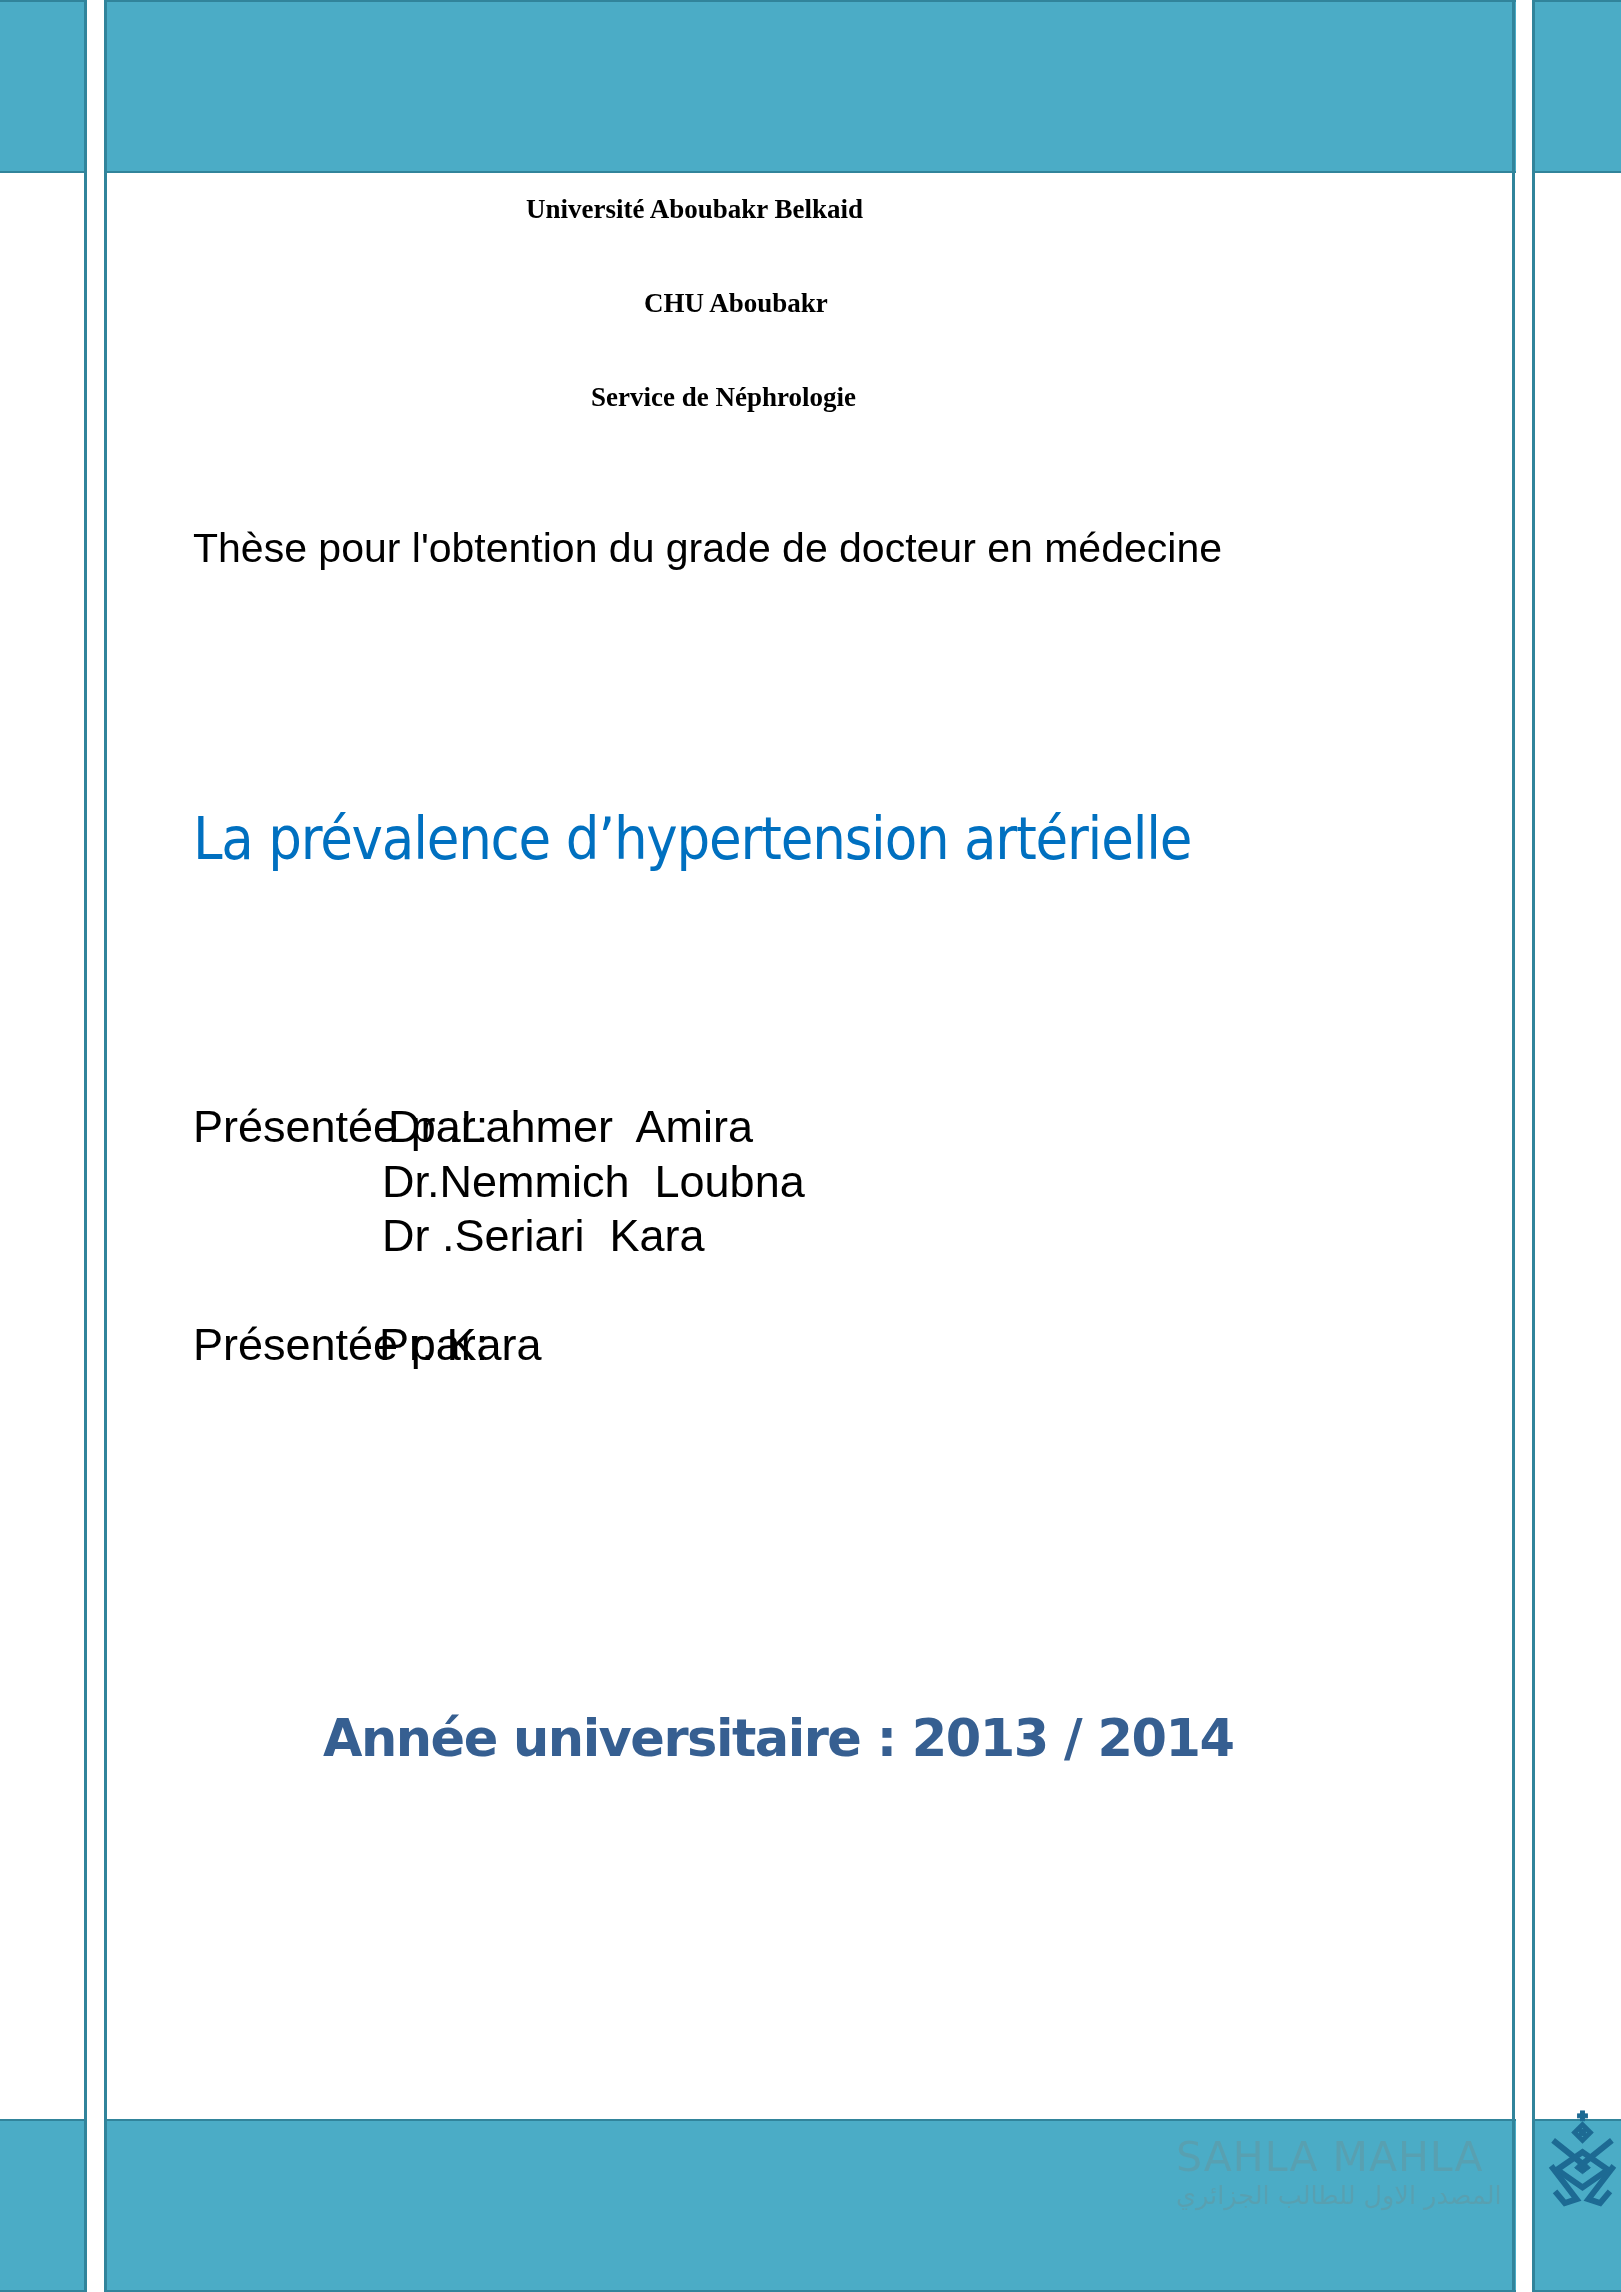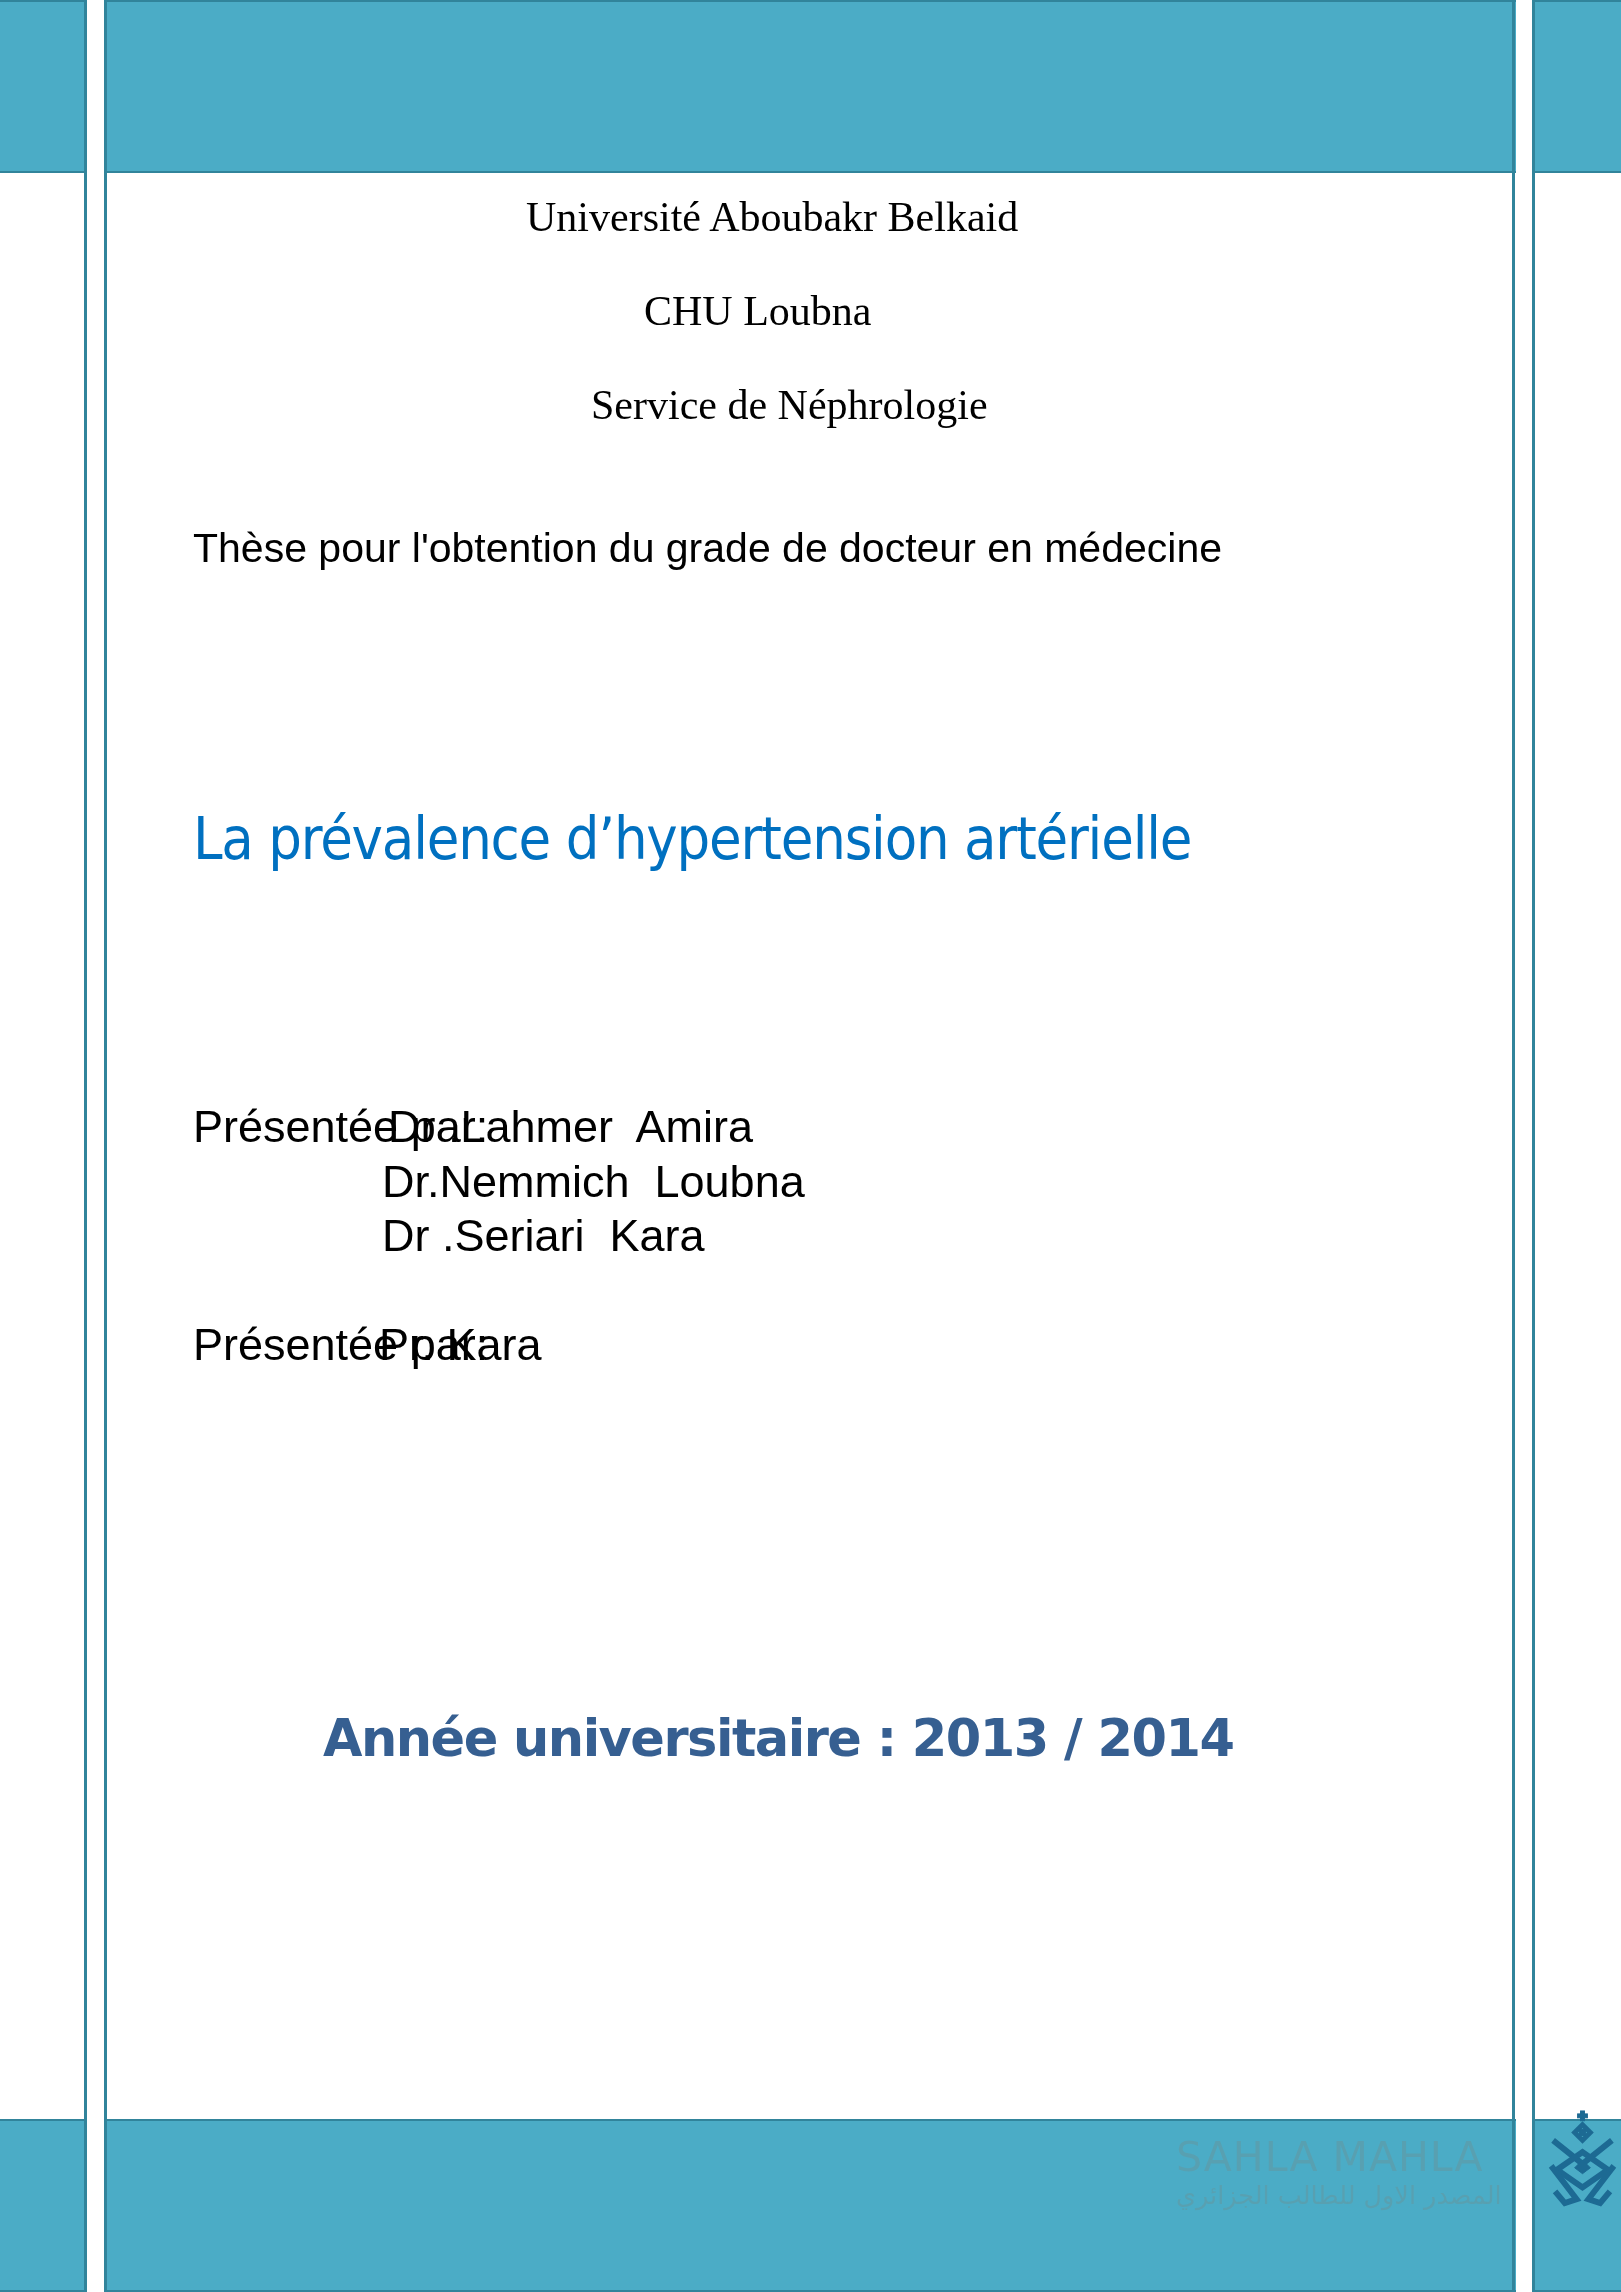--- a/index.html
+++ b/index.html
@@ -8,22 +8,22 @@
     background: #ffffff;
     font-family: "Liberation Sans", sans-serif;
   }
   .band {
     position: absolute; background: #4bacc6;
     border-top: 2.9px solid #31849b; border-bottom: 2.9px solid #31849b;
     box-sizing: border-box;
   }
   .vline { position: absolute; top: 0; width: 2.9px; height: 2293px; background: #31849b; }
   .serif-head {
-    position: absolute; font-family: "Liberation Serif", serif; font-weight: normal;
-    font-size: 42px; color: #000; white-space: nowrap; line-height: 1;
+    position: absolute; font-family: "Liberation Serif", serif; font-weight: bold;
+    font-size: 27px; color: #000; white-space: nowrap; line-height: 1;
   }
   .sans { position: absolute; color: #000; white-space: nowrap; line-height: 1; }
   .title {
     position: absolute; left: 193px; top: 792px; color: #0070c0;
     font-family: "DejaVu Sans", sans-serif; font-size: 59px; line-height: 93px;
     letter-spacing: -1.2px; white-space: nowrap; font-stretch: condensed;
   }
   .title span { display: block; }
   .year {
     position: absolute; left: 323px; top: 1713px; color: #365f91;
@@ -52,21 +52,21 @@
 <div class="band" style="left:0; top:2119px; width:87px; height:173px;"></div>
 <div class="band" style="left:105px; top:2119px; width:1411px; height:173px;"></div>
 <div class="band" style="left:1533px; top:2119px; width:88px; height:173px;"></div>
 
 <div class="vline" style="left:84px;"></div>
 <div class="vline" style="left:104px;"></div>
 <div class="vline" style="left:1512px;"></div>
 <div class="vline" style="left:1532px;"></div>
 
 <div class="serif-head" style="left:526px; top:196px;">Université Aboubakr Belkaid</div>
-<div class="serif-head" style="left:644px; top:290px;">CHU Loubna</div>
+<div class="serif-head" style="left:644px; top:290px;">CHU Aboubakr</div>
 <div class="serif-head" style="left:591px; top:384px;">Service de Néphrologie</div>
 
 <div class="sans" style="left:193px; top:528px; font-size:41px;">Thèse pour l'obtention du grade de docteur en médecine</div>
 
 <div class="title">
   <span>La prévalence d’hypertension artérielle</span>
 </div>
 
 <div class="sans" style="left:193px; top:1104px; font-size:45px;">Présentée par:</div>
 <div class="sans" style="left:388px; top:1104px; font-size:45px; white-space:pre;">Dr .Lahmer  Amira</div>

